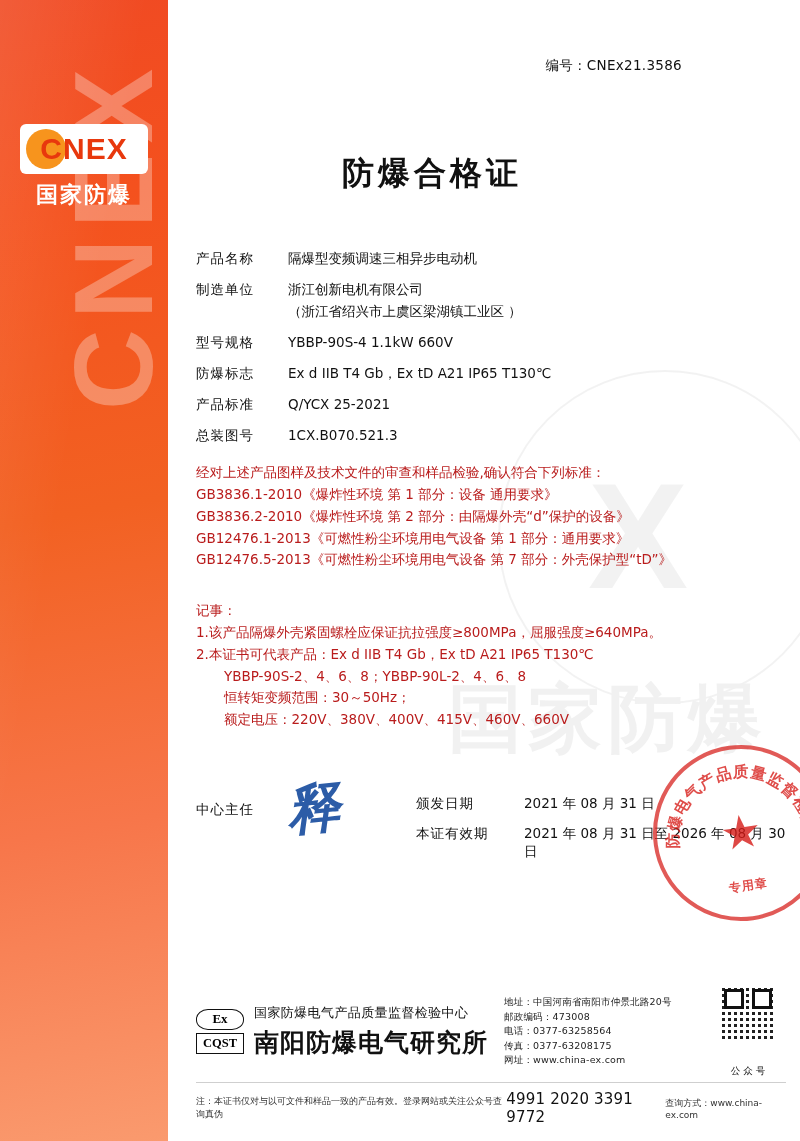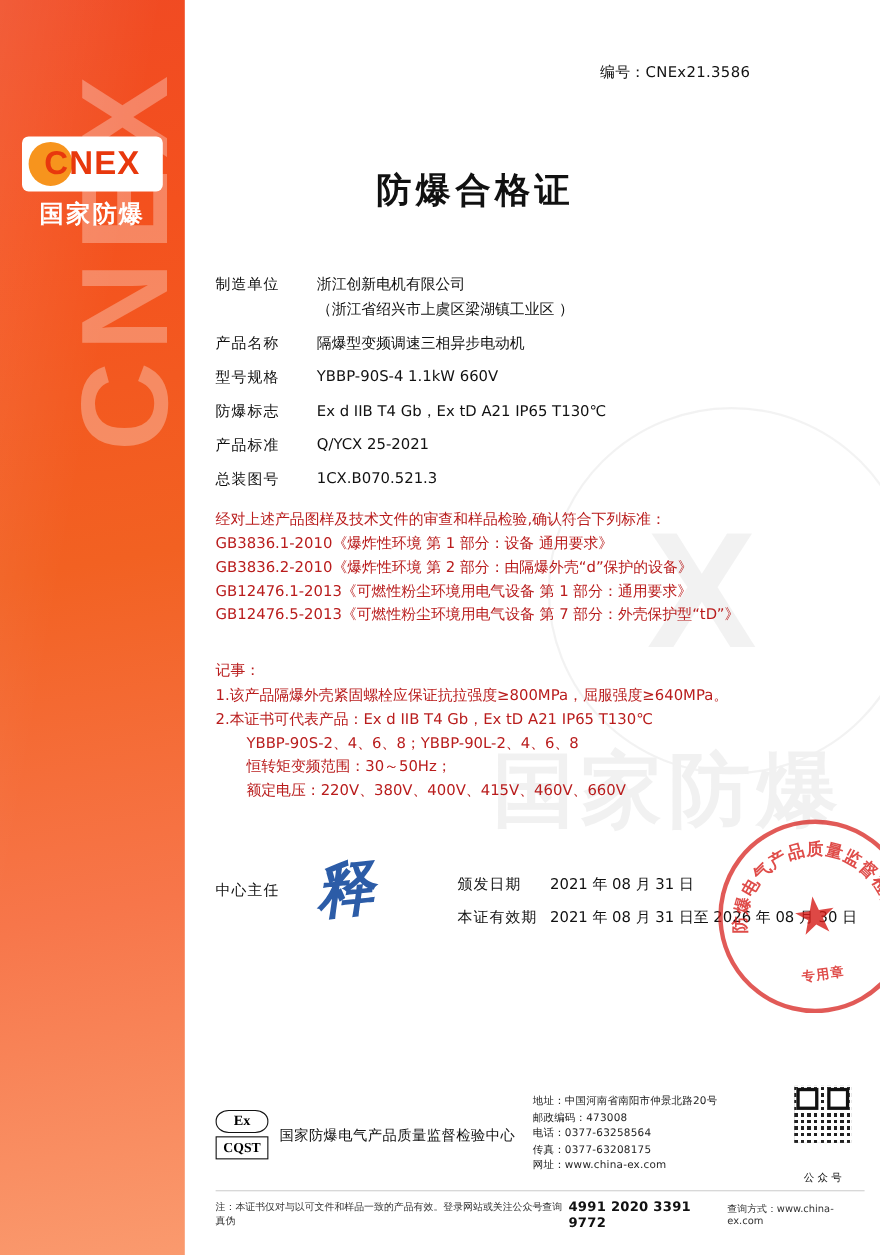--- a/index.html
+++ b/index.html
@@ -102,21 +102,21 @@
   .sig-left{position:absolute;left:0;top:6px;letter-spacing:1px;}
   .sig-mark{
     position:absolute;left:90px;top:-22px;
     font-family:"Liberation Serif",serif;
     font-size:54px;color:#1b4fa0;
     font-style:italic;font-weight:bold;
     transform:rotate(-6deg);
     opacity:.92;
   }
   .sig-right{position:absolute;left:220px;top:0;width:370px;}
-  .sig-right .r{display:flex;margin-bottom:12px;}
+  .sig-right .r{display:flex;margin-bottom:12px;gap:24px;}
   .sig-right .k{width:84px;flex:none;letter-spacing:1px;}
   .sig-right .v{flex:1;}
   
   .stamp{
     position:absolute;left:485px;top:745px;width:168px;height:168px;
     border:4px solid rgba(214,26,22,.72);
     border-radius:50%;
     color:rgba(214,26,22,.78);
     transform:rotate(-8deg);
     pointer-events:none;
@@ -196,21 +196,21 @@
     border:3px solid #111;background:#fff;
   }
   .qr:before{left:2px;top:2px;}
   .qr:after{right:2px;top:2px;}
   .qr-label{font-size:9.5px;margin-top:24px;color:#111;}
   .footnote{
     margin-top:4px;border-top:1px solid #cfcfcf;padding-top:7px;
     display:flex;align-items:center;justify-content:space-between;
     font-size:9px;color:#333;
   }
-  .footnote .bold{font-weight:bold;color:#111;font-size:12px;letter-spacing:.2px;}
+  .footnote .bold{font-weight:normal;color:#111;font-size:15px;letter-spacing:.2px;}
 </style>
 </head>
 <body>
 
 <div class="page">
 
   <div class="band">
     <div class="band-shade"></div>
     <div class="band-watermark">CNEX</div>
   </div>
@@ -230,29 +230,29 @@
       <div class="wx">X</div>
       <div class="wtext">国家防爆</div>
     </div>
 
     <div class="cert-no">编号：CNEx21.3586</div>
 
     <div class="title">防爆合格证</div>
 
     <div class="fields">
       <div class="row mb-big">
+        <div class="lbl">产品名称</div>
+        <div class="val">隔爆型变频调速三相异步电动机</div>
+      </div>
+      <div class="row mb-big">
         <div class="lbl">制造单位</div>
         <div class="val">
           <div>浙江创新电机有限公司</div>
           <div class="sub">（浙江省绍兴市上虞区梁湖镇工业区  ）</div>
         </div>
-      </div>
-      <div class="row mb-big">
-        <div class="lbl">产品名称</div>
-        <div class="val">隔爆型变频调速三相异步电动机</div>
       </div>
       <div class="row mb-big">
         <div class="lbl">型号规格</div>
         <div class="val">YBBP-90S-4    1.1kW    660V</div>
       </div>
       <div class="row mb-big">
         <div class="lbl">防爆标志</div>
         <div class="val">Ex d IIB T4 Gb，Ex tD A21 IP65 T130℃</div>
       </div>
       <div class="row mb-big">
@@ -311,20 +311,21 @@
     </div>
 
     <div class="footer">
       <div class="foot-main">
         <div class="ex-box">
           <div class="ex-top">Ex</div>
           <div class="ex-bot">CQST</div>
         </div>
         <div class="org">
           <div class="org-sm">国家防爆电气产品质量监督检验中心</div>
+          <div class="org-lg">南阳防爆电气研究所</div>
         </div>
         <div class="addr">
           <div>地址：中国河南省南阳市仲景北路20号</div>
           <div>邮政编码：473008</div>
           <div>电话：0377-63258564</div>
           <div>传真：0377-63208175</div>
           <div>网址：www.china-ex.com</div>
         </div>
         <div class="qr-wrap">
           <div class="qr"></div>

